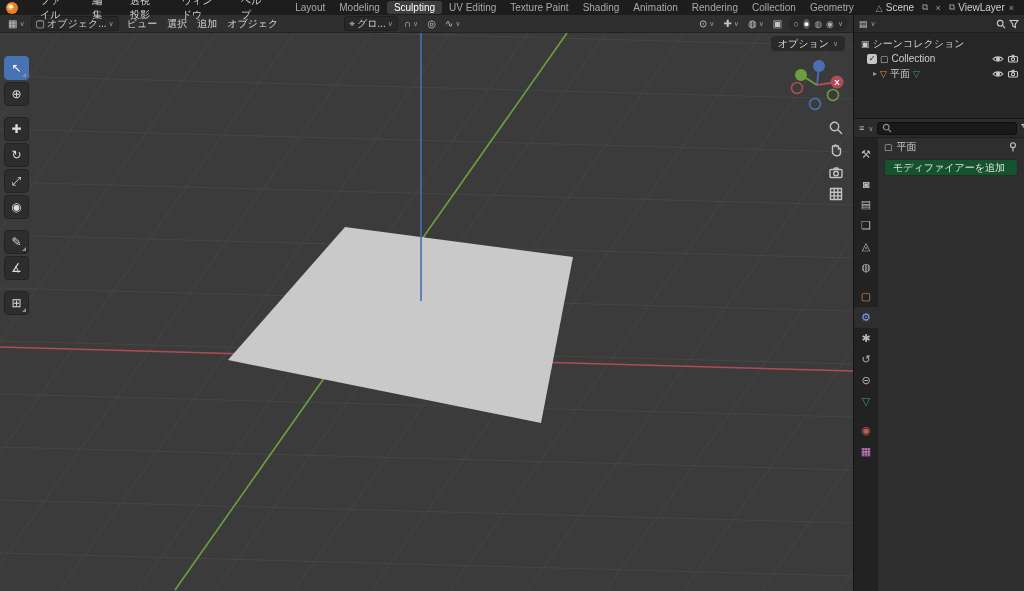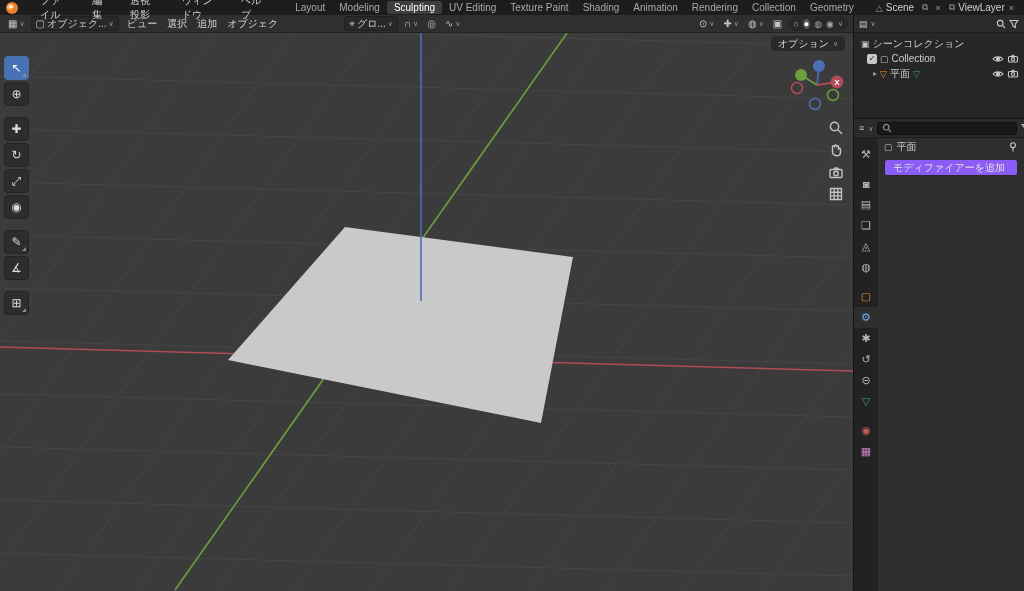--- a/index.html
+++ b/index.html
@@ -79,21 +79,21 @@
   .p-body { flex:1; display:flex; }
   .tabstrip { width:24px; background:#222222; padding-top:6px; display:flex; flex-direction:column; }
   .ptab { width:24px; height:21px; display:flex; align-items:center; justify-content:center; font-size:11px; color:#b9b9b9; }
   .ptab.active { background:#2e2e2e; border-radius:3px 0 0 3px; color:#74a5f0; }
   .ptab.c-orange { color:#e8973c; } .ptab.c-green { color:#3fa65c; }
   .ptab.c-red { color:#c06055; } .ptab.c-pink { color:#cf7fc5; }
   .pgap { height:8px; }
   .p-content { flex:1; background:#2e2e2e; display:flex; flex-direction:column; }
   .breadcrumb { height:18px; display:flex; align-items:center; gap:4px; padding:0 6px; }
   .breadcrumb .sp { flex:1; }
-  .addmod { margin:3px 6px 0 6px; height:17px; background:#8b5cf6; border:1px solid #292929; border-radius:3px; display:flex; align-items:center; padding:0 8px; color:#e2e2e2; }
+  .addmod { margin:3px 6px 0 6px; height:17px; background:#14532d; border:1px solid #292929; border-radius:3px; display:flex; align-items:center; padding:0 8px; color:#e2e2e2; }
   .outic svg { display:block; stroke:#c9c9c9; fill:none; stroke-width:1.1; }
 </style>
 </head>
 <body>
 
 <div class="app">
 
   <div class="topbar">
     <span class="logo"></span>
     <span class="menu-item">ファイル</span>

